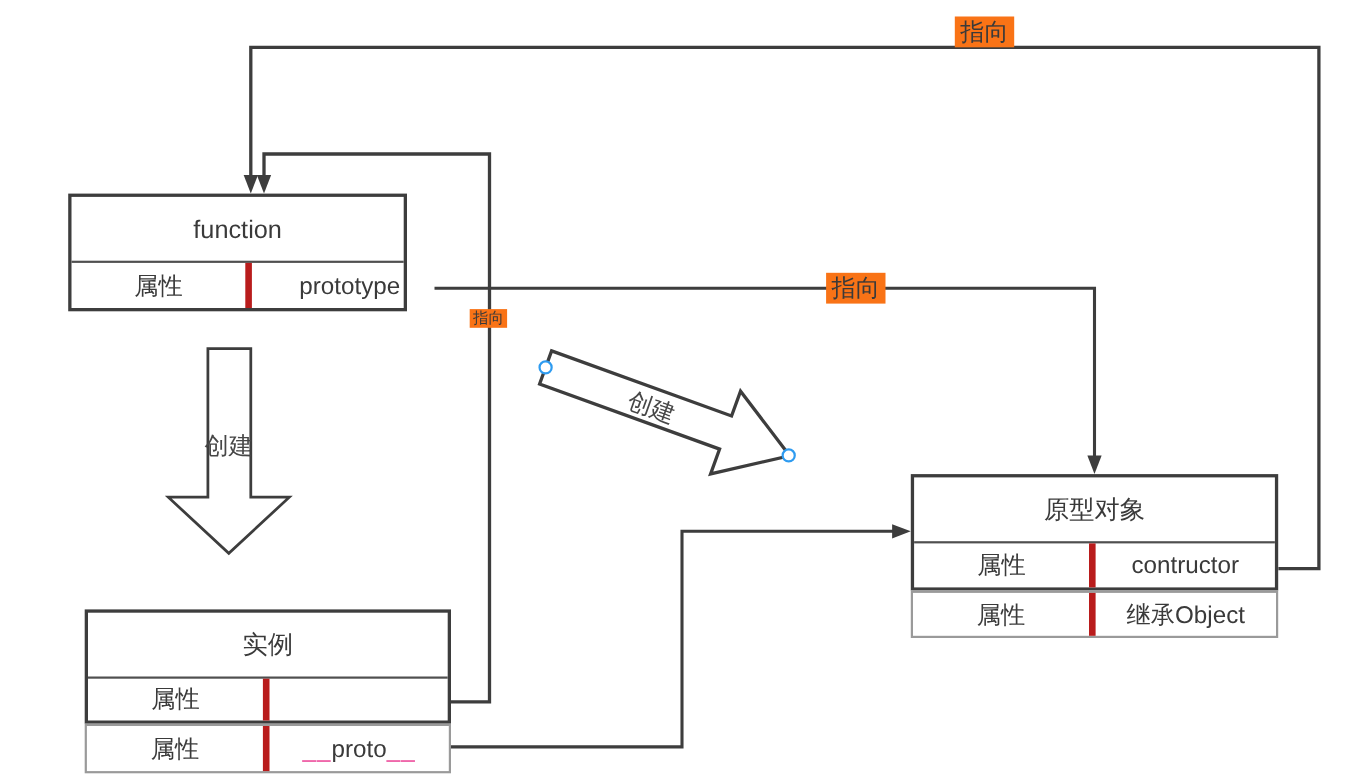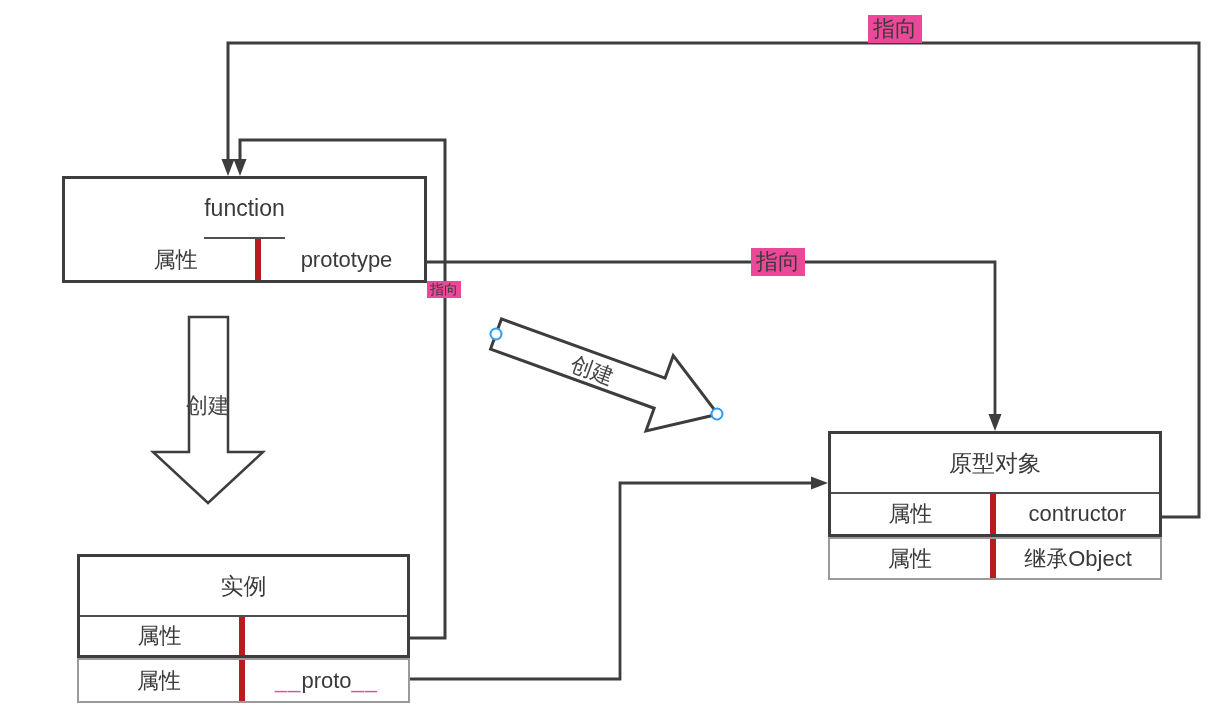--- a/index.html
+++ b/index.html
@@ -21,21 +21,21 @@
     display:flex;align-items:center;justify-content:center;
     font-size:22px;box-sizing:border-box;
   }
   .cell.key{border-right:6px solid #b91c1c;}
   .sub-row{
     position:absolute;background:#ffffff;border:2px solid #9a9a9a;
     box-sizing:border-box;display:flex;
   }
   .underscore{color:#ec4899;font-size:22px;letter-spacing:1px;}
   .line-label{
-    position:absolute;background:#ec4899;padding:1px 5px;font-size:22px;
+    position:absolute;background:#f97316;padding:1px 5px;font-size:22px;
     white-space:nowrap;line-height:1.2;
   }
   .line-label.small{font-size:14px;padding:0 3px;}
   .svg-text{fill:#474747;font-family:"Liberation Sans","DejaVu Sans",sans-serif;}
 </style>
 </head>
 <body>
 
 <div class="stage">
 
@@ -58,21 +58,21 @@
 
     <g transform="translate(496,334) rotate(19.9)">
       <polygon points="0,-16 174,-16 174,-40 236,0 174,40 174,16 0,16" fill="#ffffff" stroke="#3d3d3d" stroke-width="3" stroke-linejoin="miter"></polygon>
       <text class="svg-text" x="103" y="9" text-anchor="middle" font-size="22">创建</text>
     </g>
 
     <circle cx="496" cy="334" r="5.5" fill="#ffffff" stroke="#2e9bf0" stroke-width="2"></circle>
     <circle cx="717" cy="414" r="5.5" fill="#ffffff" stroke="#2e9bf0" stroke-width="2"></circle>
   </svg>
 
-  <div class="box" style="left:62px;top:176px;width:365px;height:107px;align-items:center;">
+  <div class="box" style="left:62px;top:176px;width:308px;height:107px;">
     <div class="box-title">function</div>
     <div class="box-row" style="height:41px;">
       <div class="cell key" style="width:164px;">属性</div>
       <div class="cell" style="flex:1;padding-left:40px;">prototype</div>
     </div>
   </div>
 
   <div class="box" style="left:77px;top:554px;width:333px;height:104px;">
     <div class="box-title">实例</div>
     <div class="box-row" style="height:38px;">

